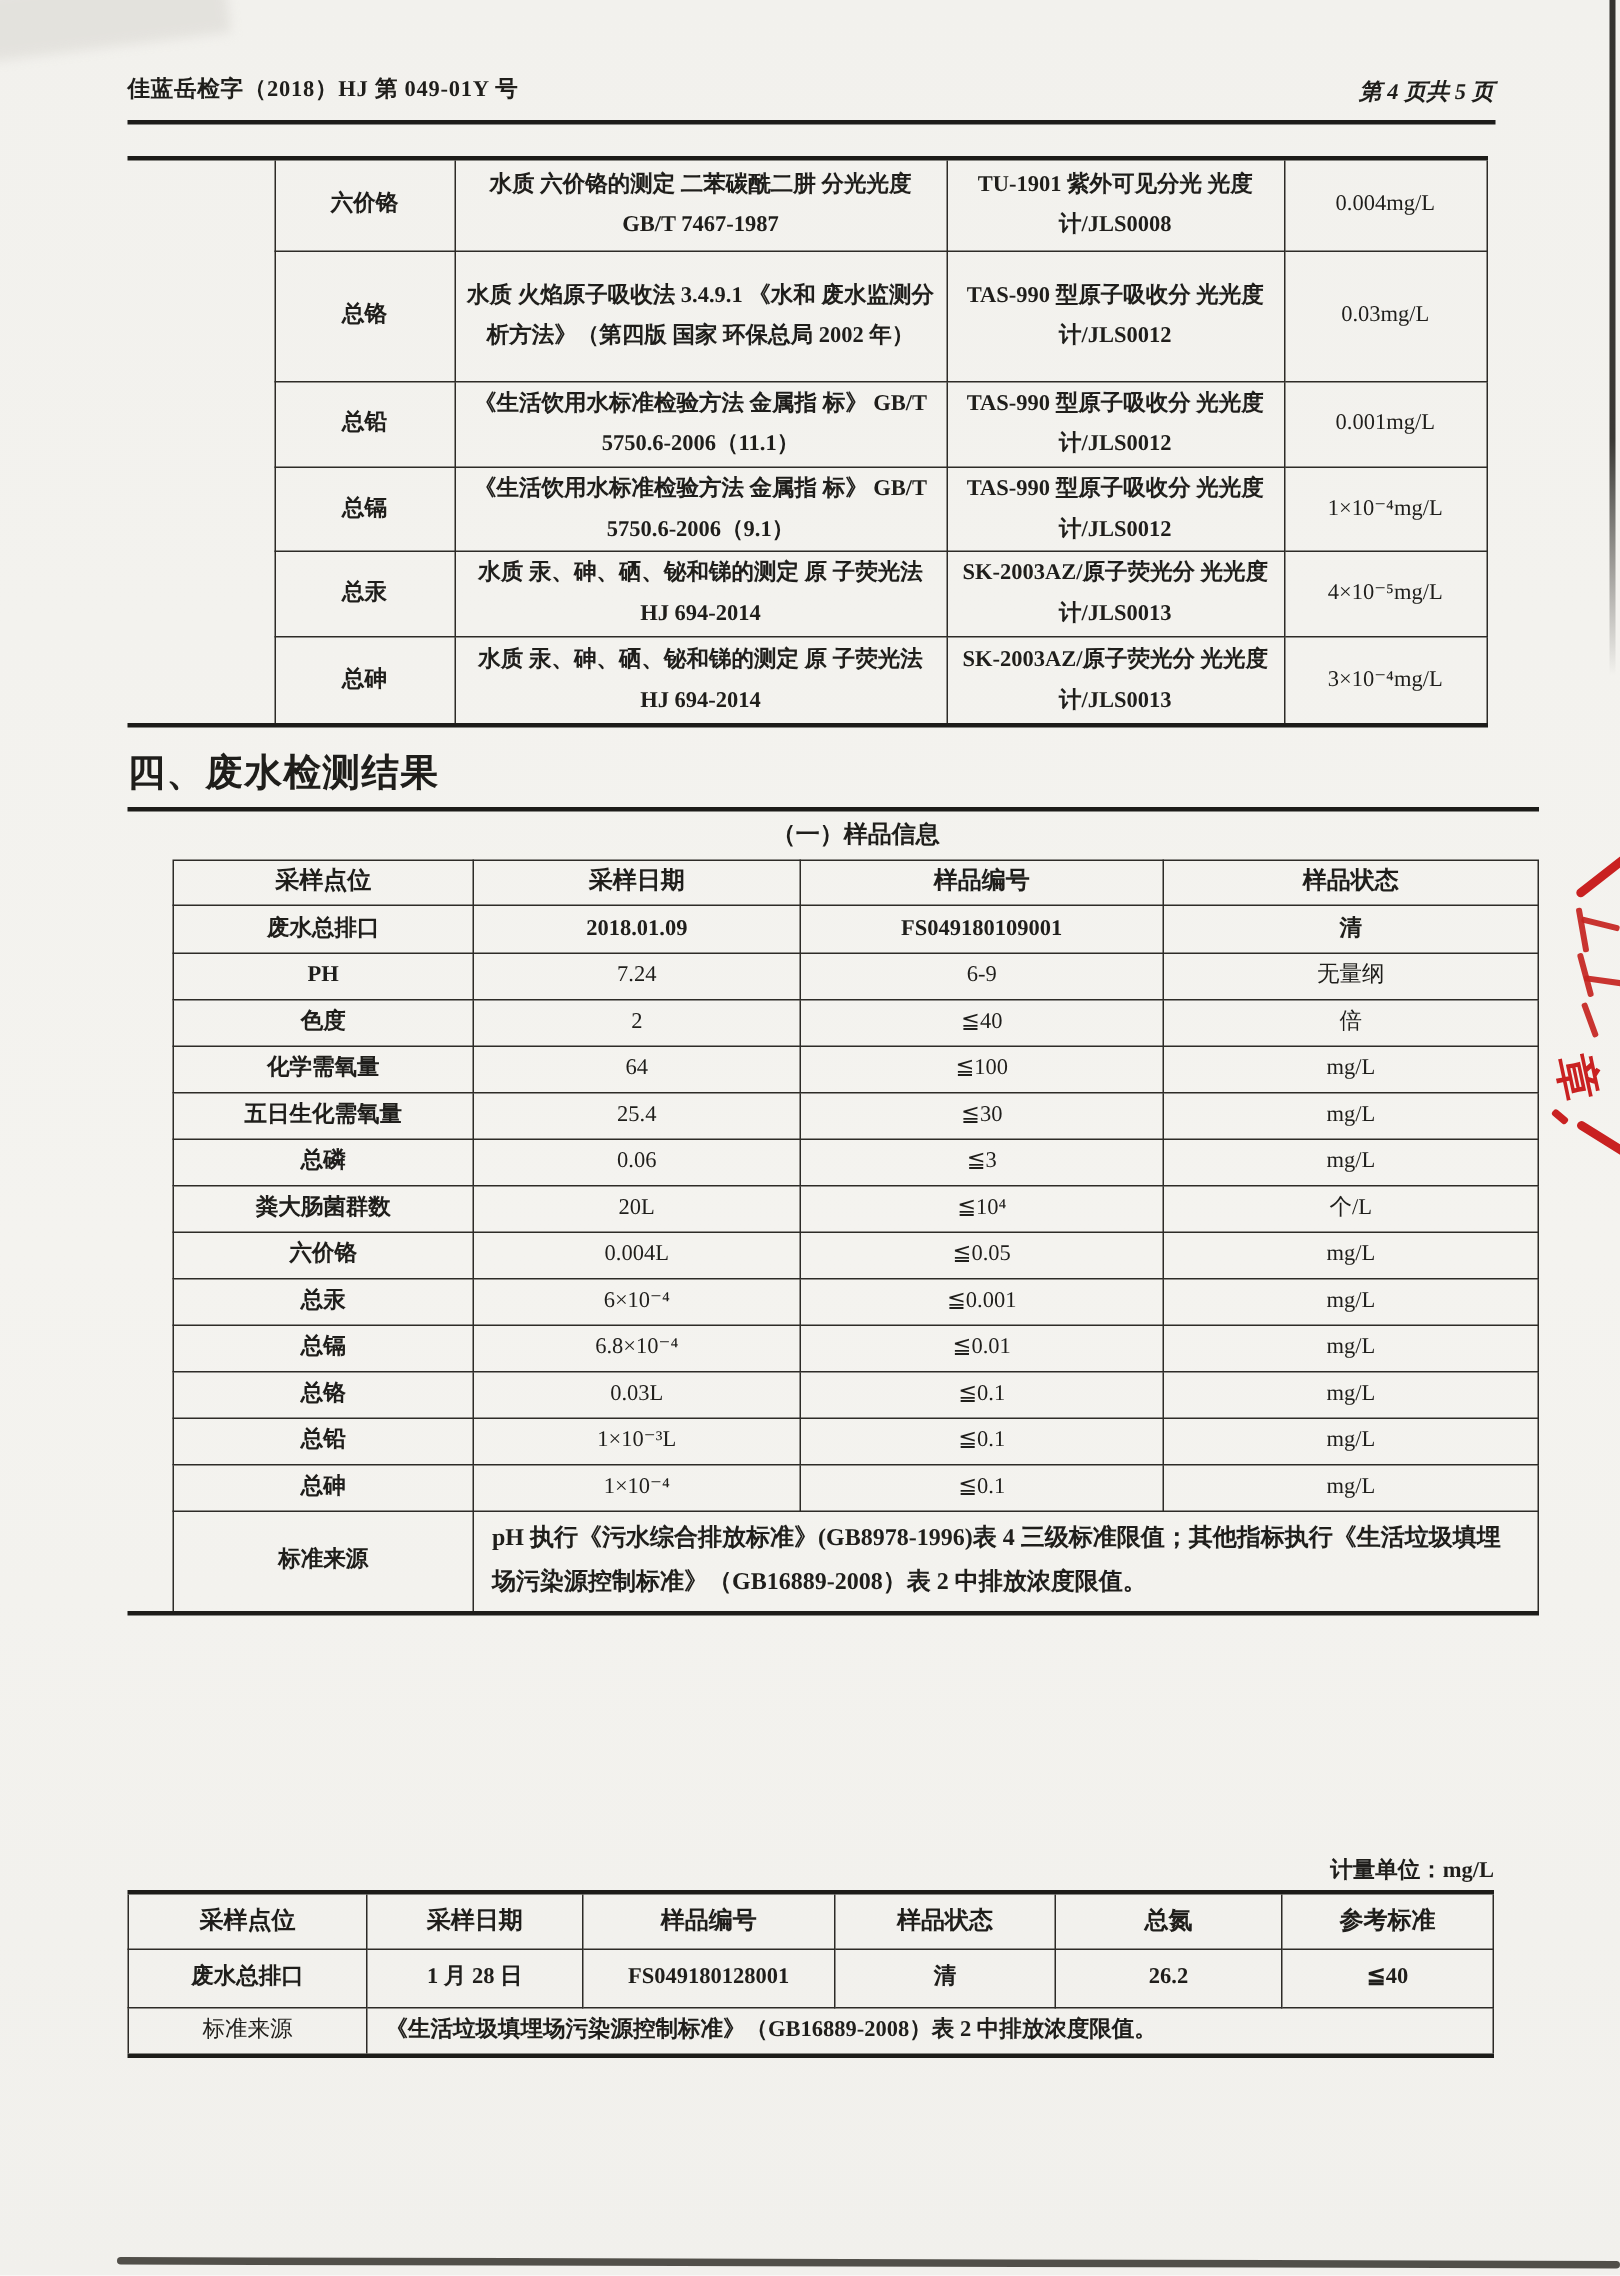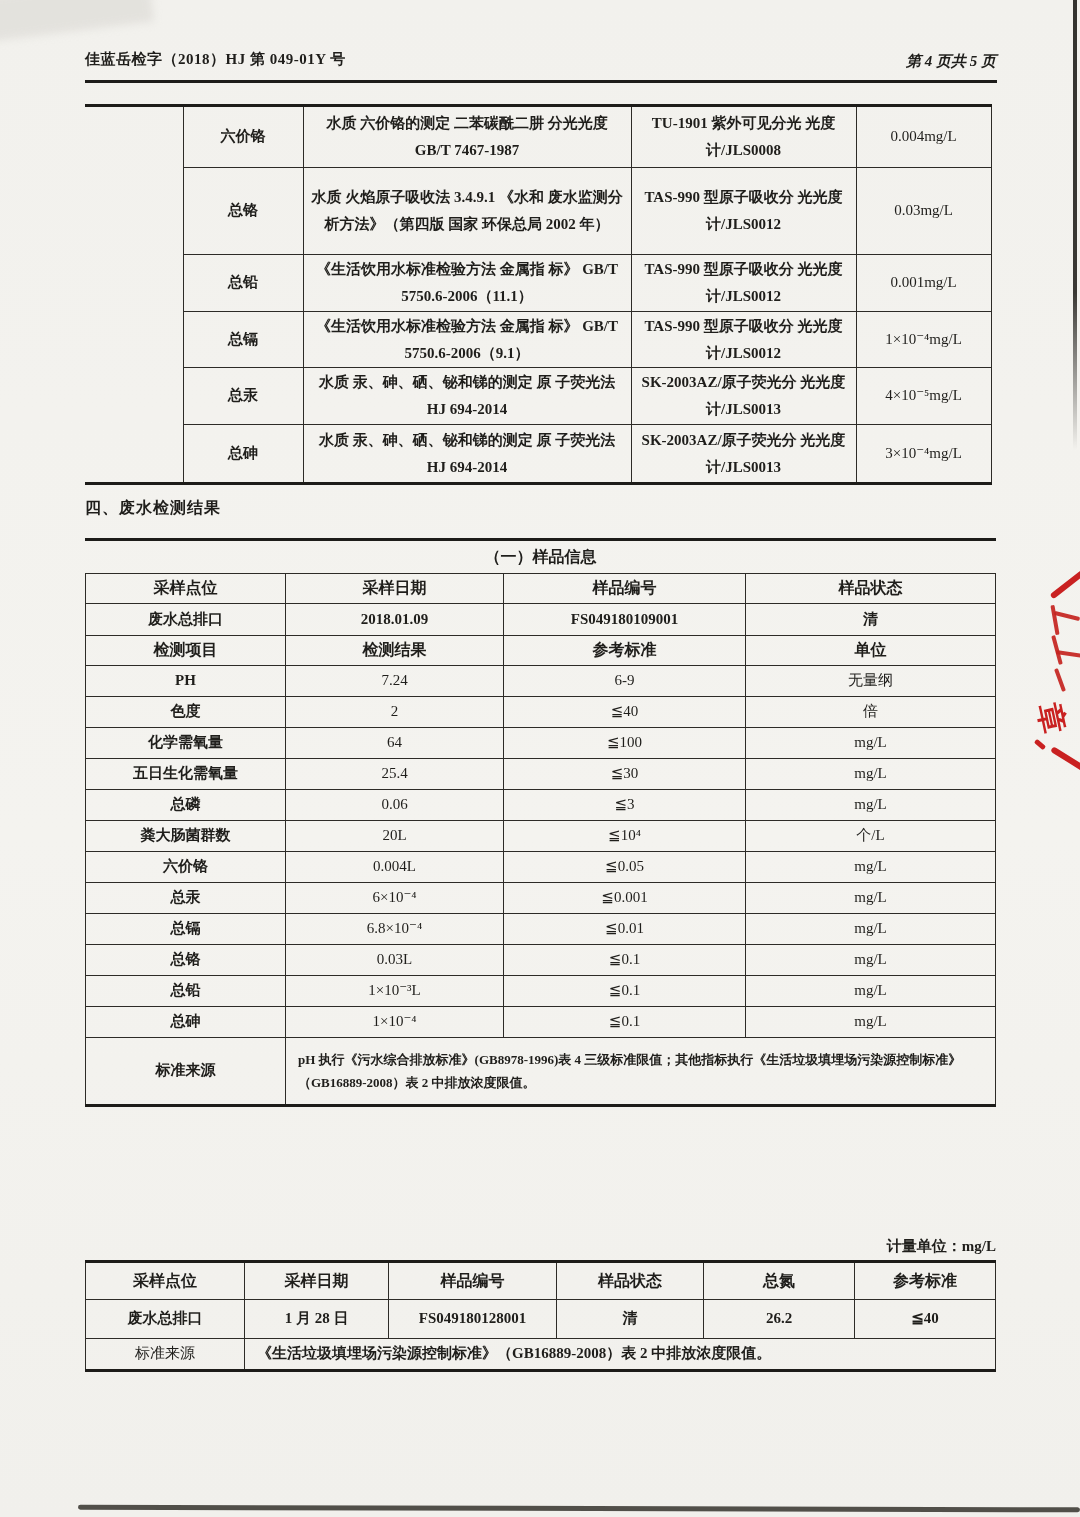--- a/index.html
+++ b/index.html
@@ -29,36 +29,36 @@
   .mtable tr:first-child td{border-top:none;}
   .mtable tr:last-child td{border-bottom:none;}
   .mtable td.ghost{border-left:none;border-top:none;border-bottom:none;}
   .mtable td.param{font-weight:700;}
   .mtable td.method,.mtable td.instr{font-weight:600;line-height:1.8;}
   .mtable tr.r0 td{height:60px;} .mtable tr.r1 td{height:86px;}
   .mtable tr.r2 td{height:56px;} .mtable tr.r3 td{height:55px;}
   .mtable tr.r4 td{height:56px;} .mtable tr.r5 td{height:57px;}
 
   
-  .sec-title{left:85px;top:498px;font-size:16px;font-weight:700;letter-spacing:1px;}
+  .sec-title{left:85px;top:498px;font-size:25px;font-weight:700;letter-spacing:1px;}
 
   
   .rwrap{left:85px;top:538px;}
-  .rtable{width:910px;}
+  .rtable{width:910px;margin-left:30px;}
   .rtable td{border:1.6px solid #2d2b27;}
   .rtable tr:first-child td{border-top:none;}
   .rtable tr:last-child td{border-bottom:none;}
   .rtable tr.band td{border-left:none;border-right:none;font-weight:700;font-size:16px;height:32px;}
   .rtable tr.hrow td{font-weight:700;font-size:16px;height:29px;}
   .rtable tr.sample td{font-weight:700;height:31px;}
   .rtable tr.drow td{height:30px;}
   .rtable td.pname{font-weight:700;}
   .rtable tr.src td{height:58px;}
   .rtable tr.rem td{height:29px;}
-  .rtable td.ltext{text-align:left;padding:4px 12px;font-weight:600;line-height:1.8;font-size:13px;}
+  .rtable td.ltext{text-align:left;padding:4px 12px;font-weight:600;line-height:1.8;font-size:16px;}
 
   
   .unit-note{left:700px;top:1237px;width:296px;text-align:right;font-size:15px;font-weight:700;}
 
   
   .nwrap{left:85px;top:1260px;}
   .ntable{width:910px;}
   .ntable td{border:1.6px solid #2d2b27;}
   .ntable tr:first-child td{border-top:none;}
   .ntable tr:last-child td{border-bottom:none;}
@@ -169,26 +169,20 @@
         <td>采样点位</td>
         <td>采样日期</td>
         <td>样品编号</td>
         <td>样品状态</td>
       </tr>
       <tr class="sample">
         <td>废水总排口</td>
         <td>2018.01.09</td>
         <td>FS049180109001</td>
         <td>清</td>
-      </tr>
-      <tr class="hrow">
-        <td>检测项目</td>
-        <td>检测结果</td>
-        <td>参考标准</td>
-        <td>单位</td>
       </tr>
       <tr class="drow">
             <td class="pname">PH</td>
             <td>7.24</td>
             <td>6-9</td>
             <td>无量纲</td>
           </tr>
       <tr class="drow">
             <td class="pname">色度</td>
             <td>2</td>

